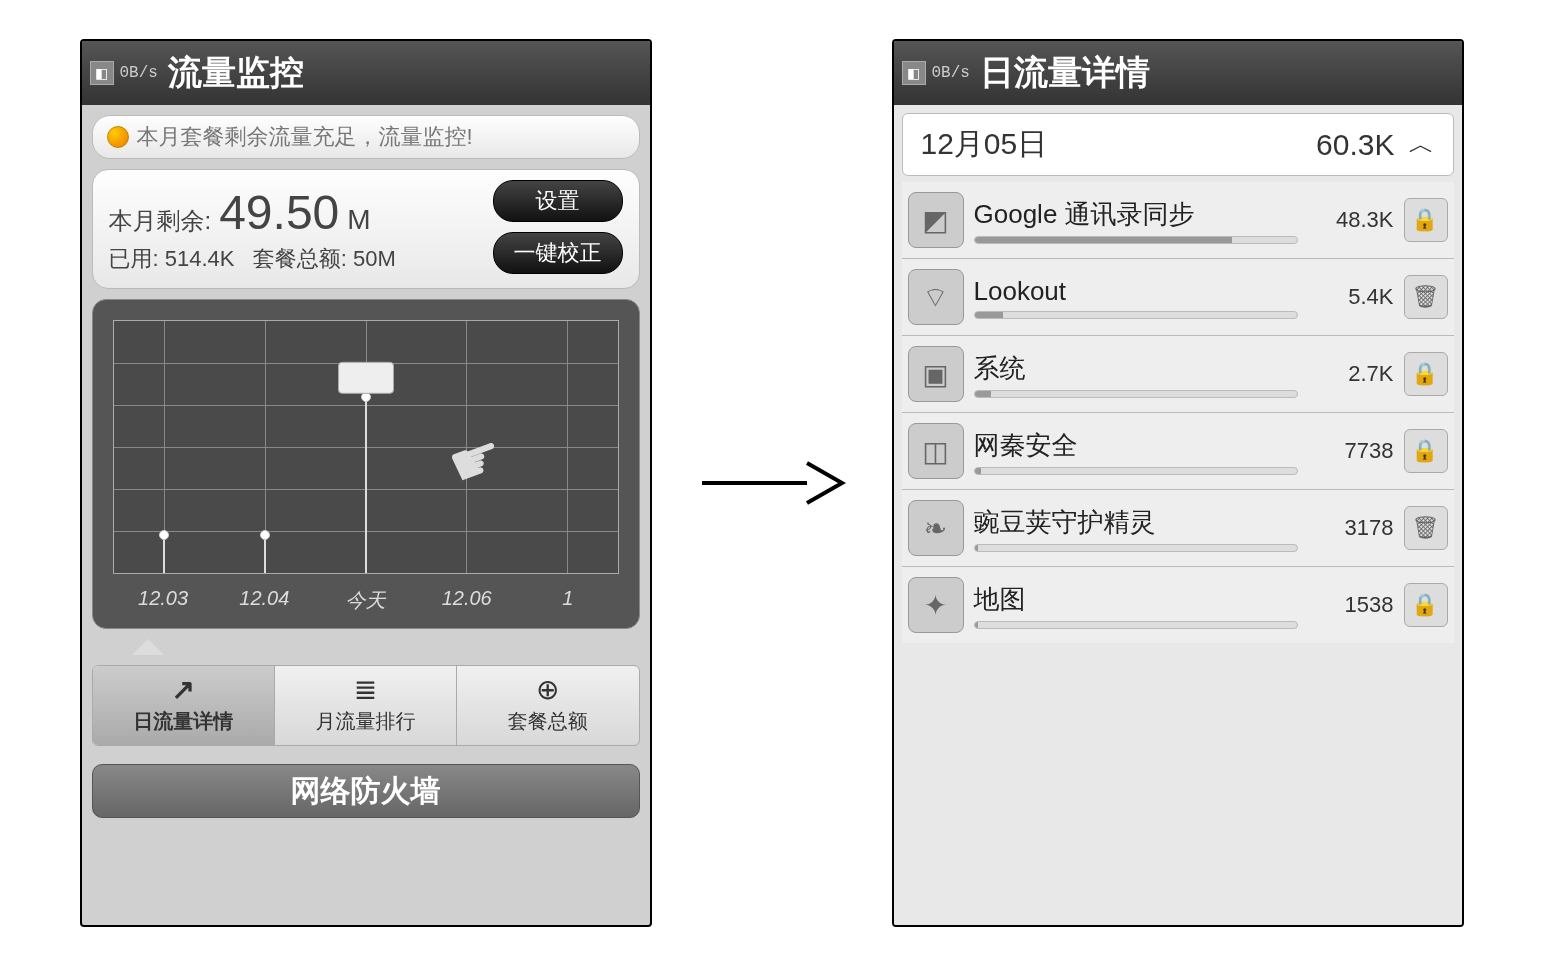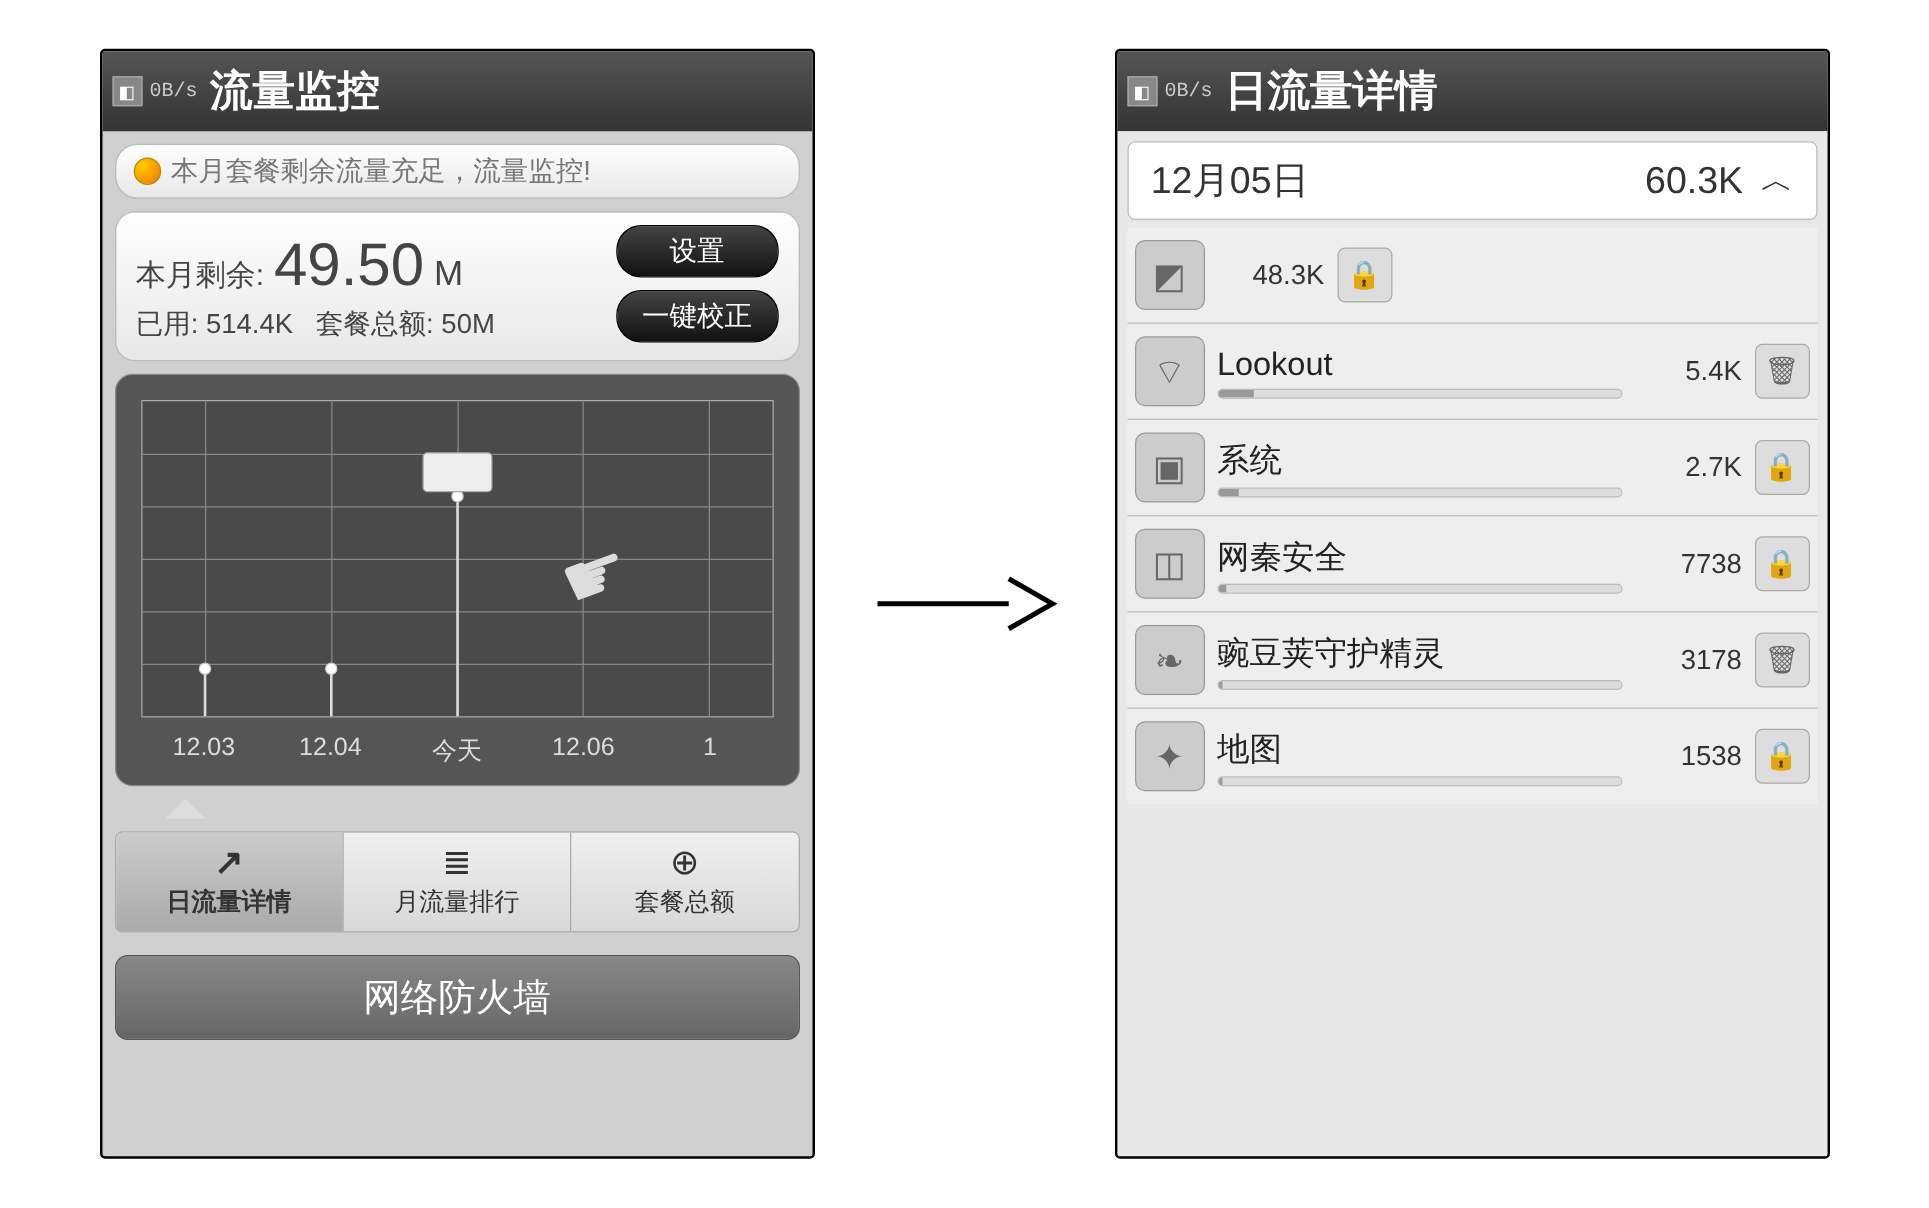--- a/index.html
+++ b/index.html
@@ -139,21 +139,21 @@
     transform: translate(-50%,-110%);
   }
   .chart-hand {
     position:absolute; font-size:60px; color:#ddd;
     transform: translate(-50%,-50%) rotate(-20deg);
     pointer-events:none;
   }
   .chart-xlabels {
     position:absolute; left:20px; right:20px; bottom:14px;
     display:flex;
-    font-size:20px; color:#ddd;
+    font-size:20px; color:#ddd;font-style:italic;
   }
   .chart-xlabels span { flex:1; text-align:center; }
   
   .tab-pointer {
     display:flex; padding-left:40px;
   }
   .tab-pointer .triangle {
     width:0;height:0;
     border-left:16px solid transparent;
     border-right:16px solid transparent;
@@ -182,24 +182,25 @@
     color:#333;
     font-weight:bold;
   }
   .tab-icon { font-size:28px; line-height:1; color:#333;}
   .firewall-btn {
     margin-top:8px;
     background: linear-gradient(#888,#666);
     color:#fff;
     border:1px solid #555;
     border-radius:10px;
-    height:68px;
+    height:54px;
     display:flex; align-items:center; justify-content:center;
     font-size:30px;
     cursor:pointer;
+    font-weight:bold;
   }
   
   .screenB-body {
     flex:1;
     background: #e8e8e8;
     display:flex; flex-direction:column;
     padding: 8px;
   }
   .date-header {
     display:flex; align-items:center;
@@ -368,20 +369,26 @@
     <div class="date-header">
       <span>12月05日</span>
       <span class="spacer"></span>
       <span>60.3K</span>
       <span class="chev">︿</span>
     </div>
 
     <div class="app-list" id="app-list">
         <div class="app-row">
           <div class="app-icon">◩</div>
+          <div class="app-main">
+            <div class="app-name">Google 通讯录同步</div>
+            <div class="app-bar-track">
+              <div class="app-bar-fill" style="width: 80%;"></div>
+            </div>
+          </div>
           <div class="app-value">48.3K</div>
           <div class="app-action">🔒</div>
         </div>
         <div class="app-row">
           <div class="app-icon">⌔</div>
           <div class="app-main">
             <div class="app-name">Lookout</div>
             <div class="app-bar-track">
               <div class="app-bar-fill" style="width: 9%;"></div>
             </div>

